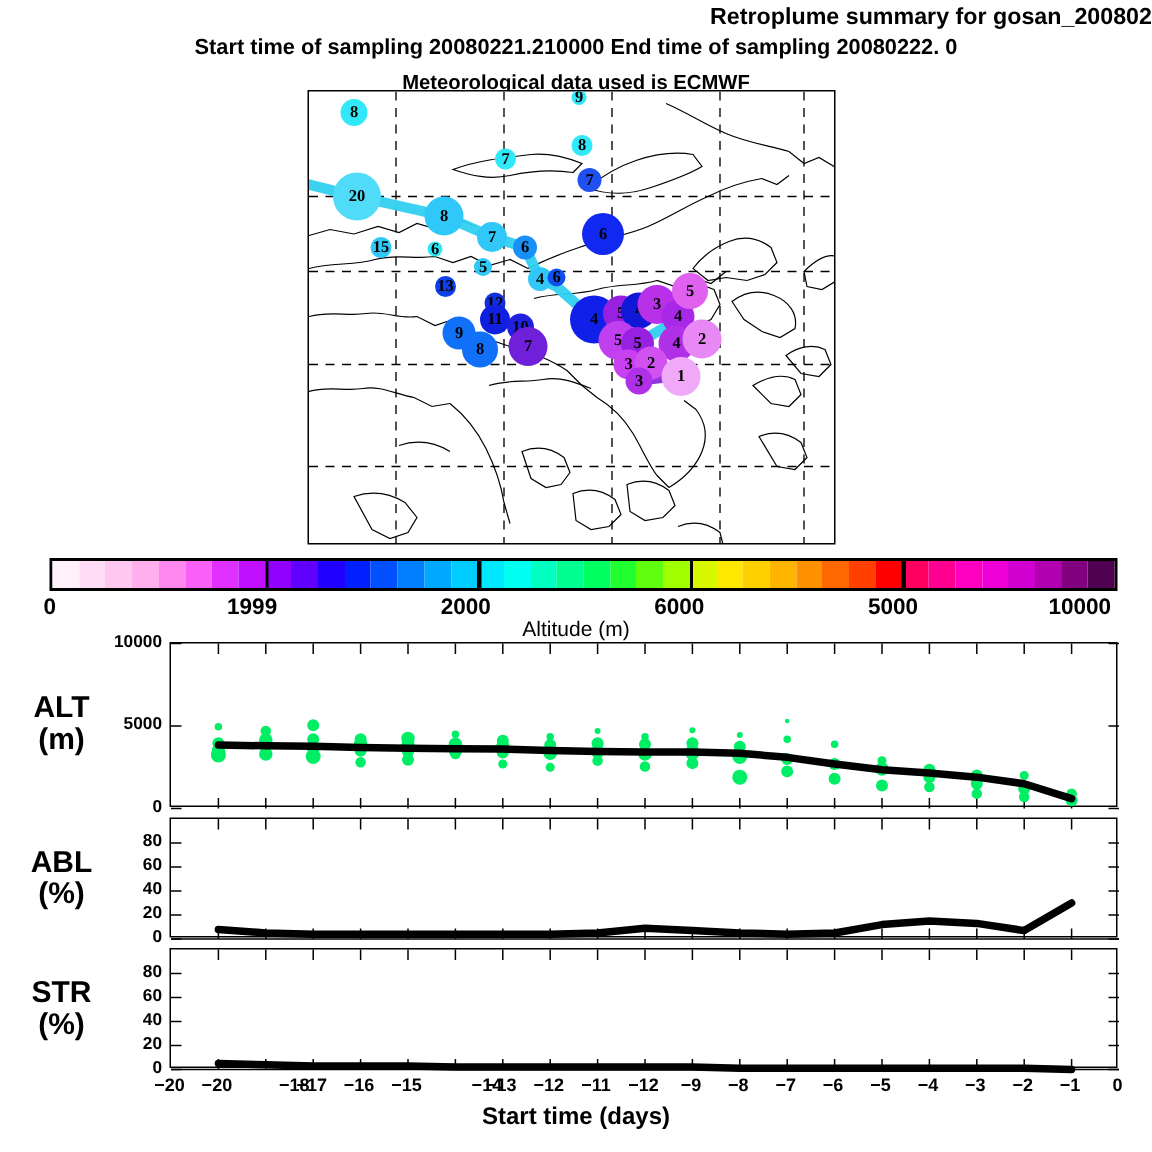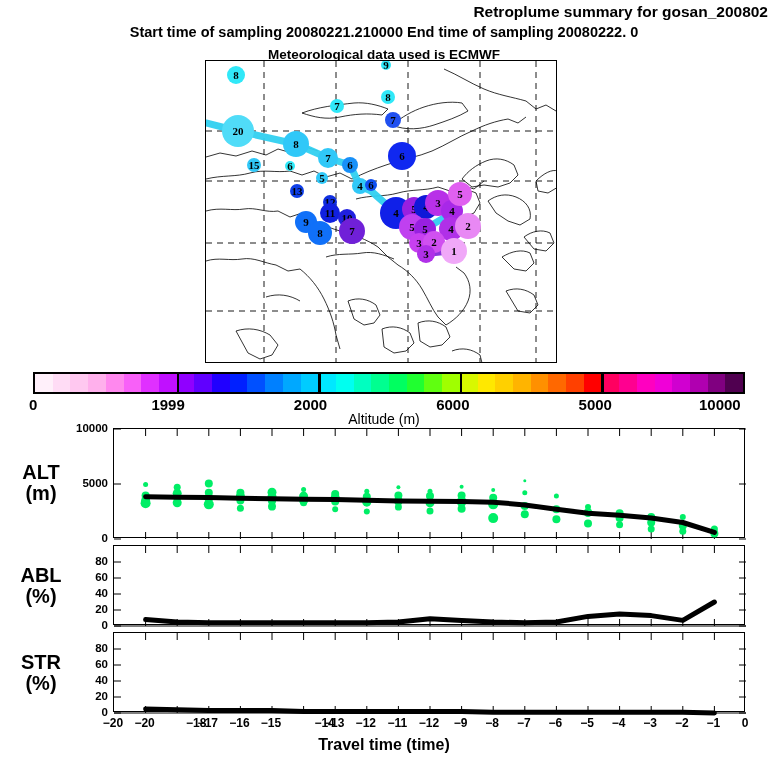--- a/index.html
+++ b/index.html
@@ -487,13 +487,13 @@
     <div class="xtick" style="left: 492.2px;">−8</div>
     <div class="xtick" style="left: 523.8px;">−7</div>
     <div class="xtick" style="left: 555.4px;">−6</div>
     <div class="xtick" style="left: 587px;">−5</div>
     <div class="xtick" style="left: 618.6px;">−4</div>
     <div class="xtick" style="left: 650.2px;">−3</div>
     <div class="xtick" style="left: 681.8px;">−2</div>
     <div class="xtick" style="left: 713.4px;">−1</div>
     <div class="xtick" style="left: 745px;">0</div>
   </div>
-<div id="x-axis-label">Travel time (time)</div>
+<div id="x-axis-label">Start time (days)</div>
 
 </body></html>

